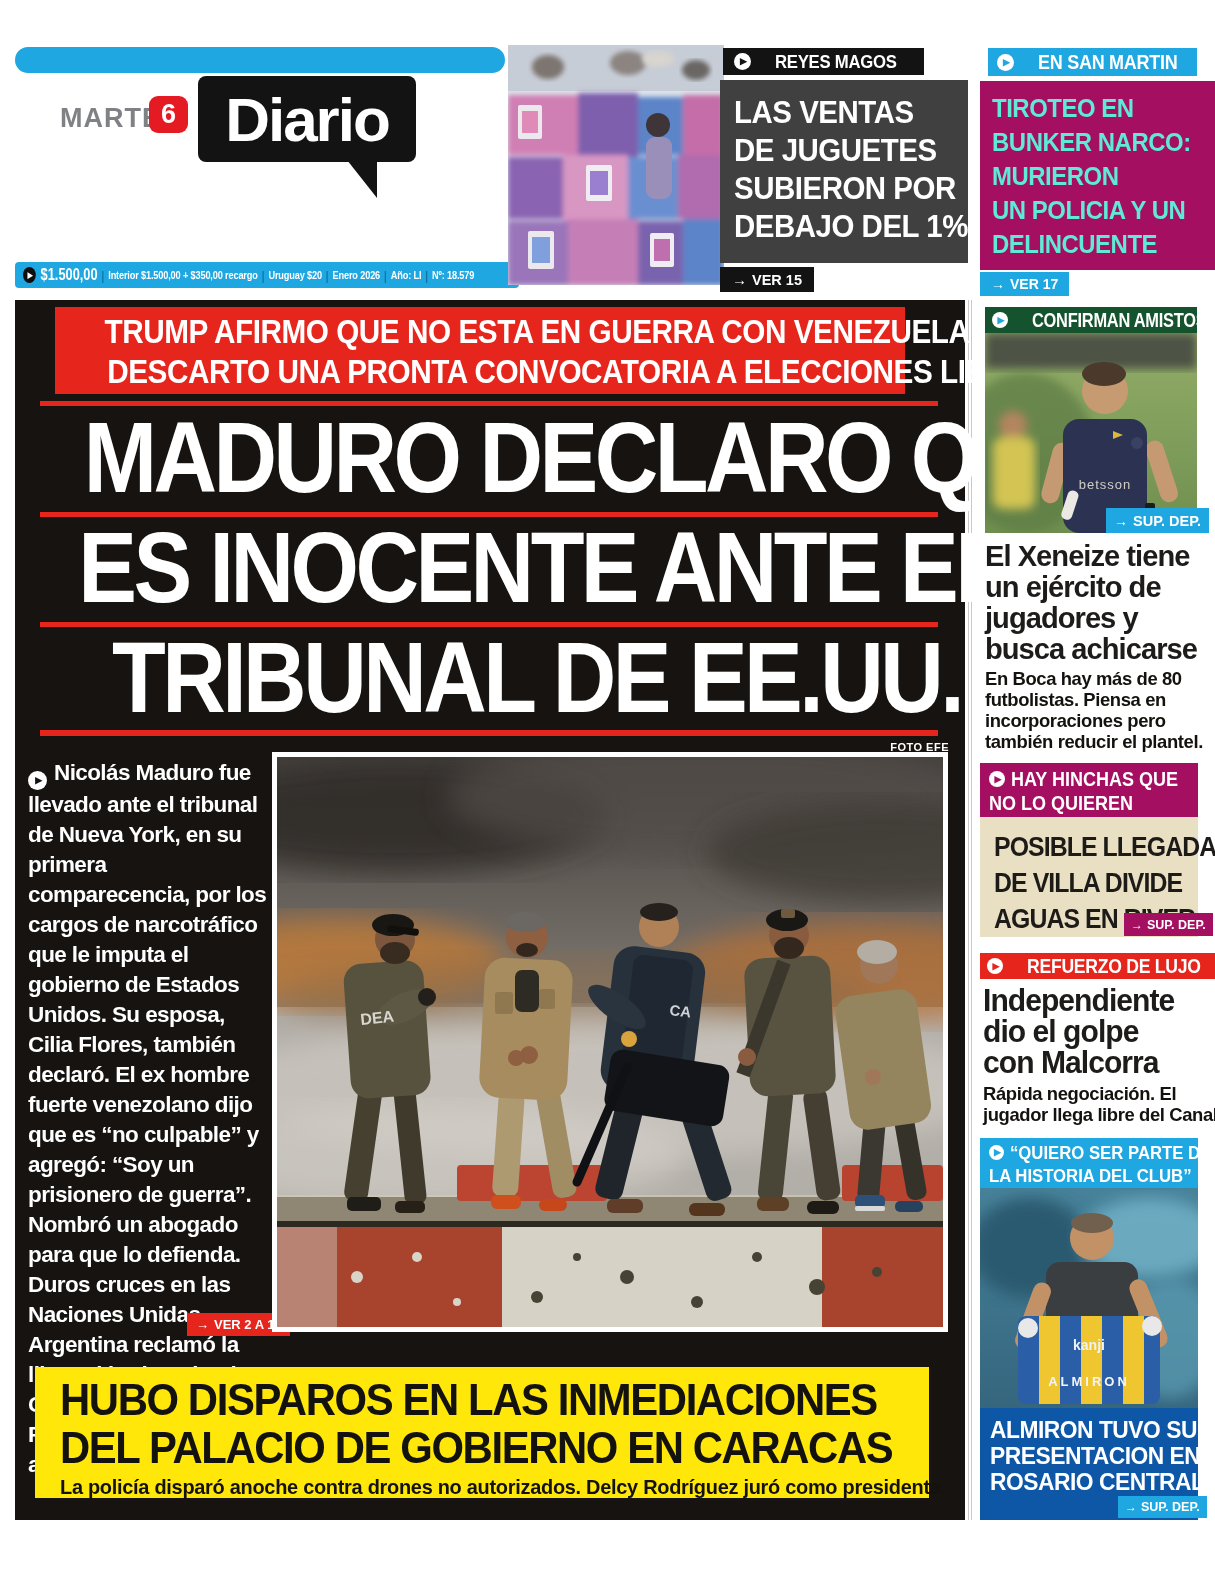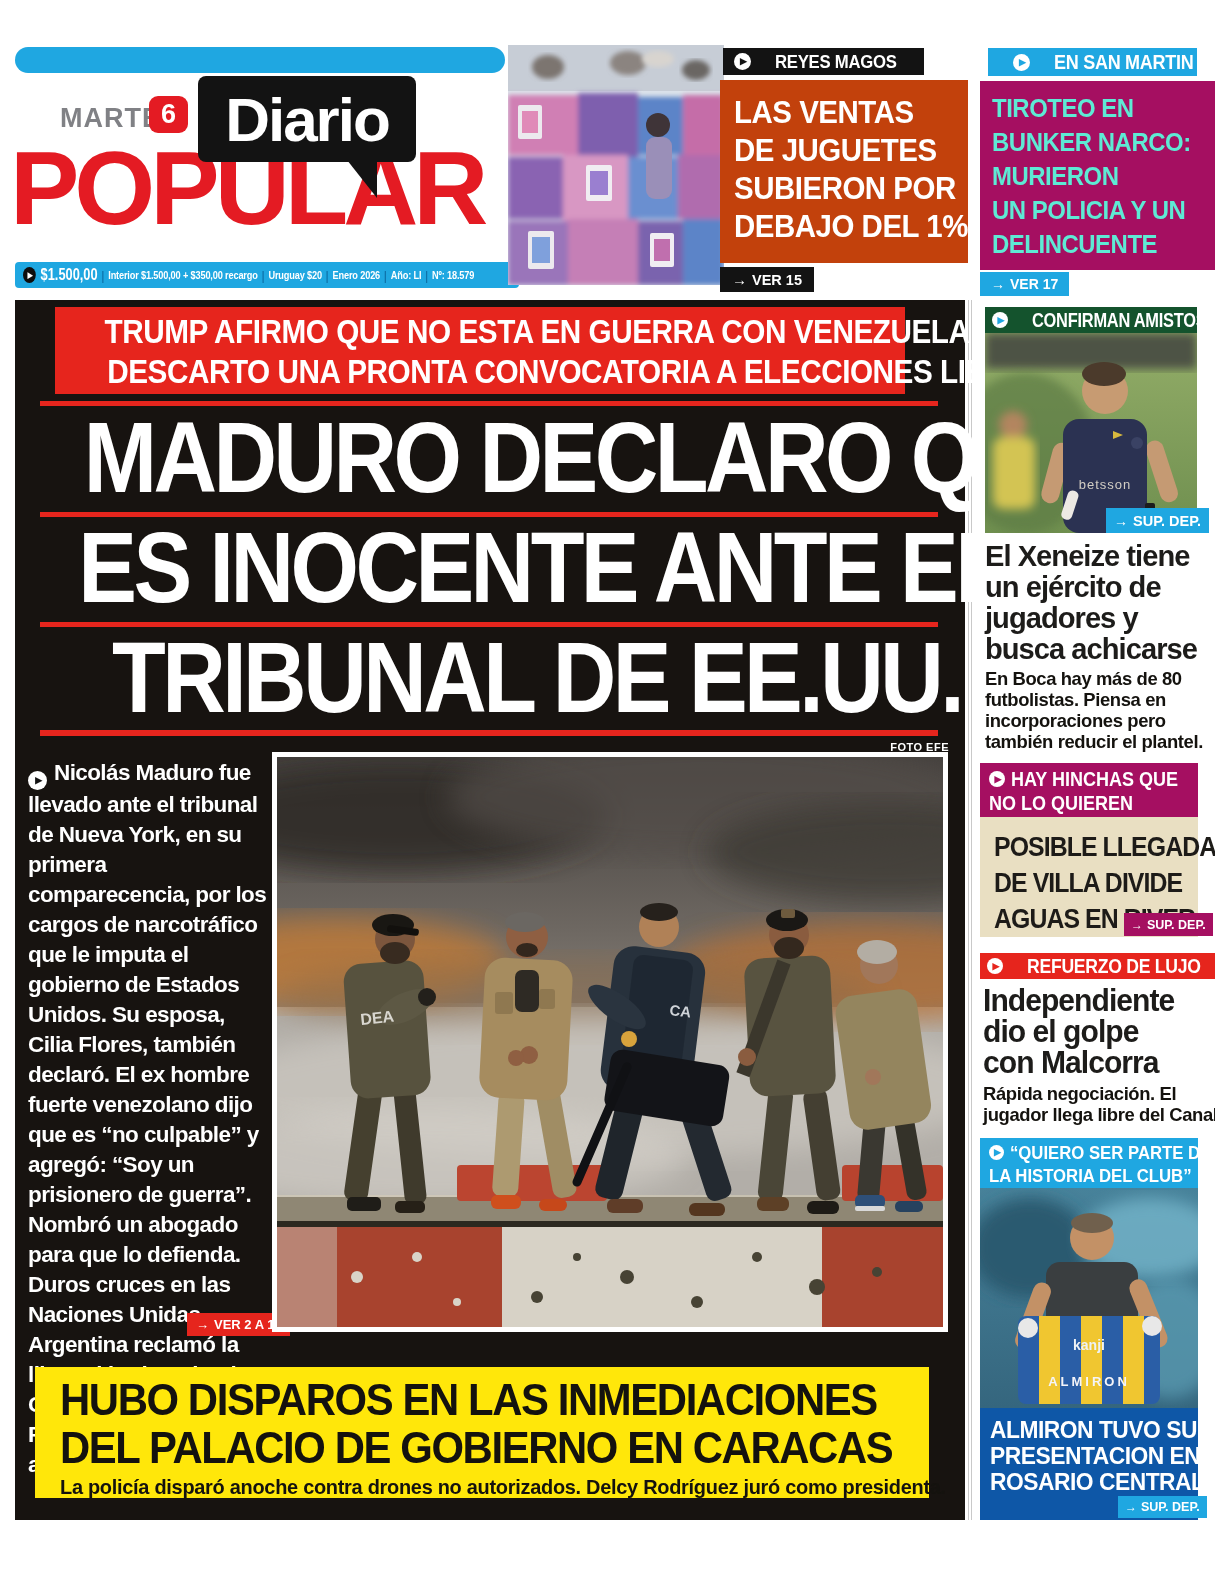--- a/index.html
+++ b/index.html
@@ -30,23 +30,20 @@
 <div class="page">
 
   <div class="abs" style="left:15px;top:47px;width:490px;height:26px;background:#1fa7e1;border-radius:13px"></div>
 
   <div class="abs" style="left:15px;top:76px;width:492px;height:186px">
     <div class="abs" style="left:45px;top:27px;font-size:27px;font-weight:700;color:#808185;letter-spacing:1px">
       <span>MARTES</span>
     </div>
     <div class="abs" style="left:134px;top:20px;width:39px;height:37px;background:#e41b23;border-radius:9px;color:#fff;font-size:27px;font-weight:700;display:flex;align-items:center;justify-content:center">
       <span>6</span>
-    </div>
-    <div class="abs" style="left:-5px;top:60px;font-size:104px;line-height:1;font-weight:700;color:#e41b23;letter-spacing:-5px;z-index:2">
-      <span>POPULAR</span>
     </div>
     <div class="abs" style="left:183px;top:0;width:218px;height:86px;background:#131313;border-radius:8px;display:flex;align-items:center;justify-content:center;z-index:3">
       <span style="color:#fff;font-size:62px;font-weight:700;letter-spacing:-2px">Diario</span>
     </div>
     <div class="abs" style="left:332px;top:84px;width:0;height:0;border-top:38px solid #131313;border-left:30px solid transparent;z-index:3"></div>
   </div>
 
   <div class="abs" style="left:15px;top:262px;width:488px;height:26px;background:#1fa7e1;border-radius:4px;overflow:hidden;color:#fff;display:flex;align-items:center;padding:0 8px">
     <div style="display:flex;align-items:center;white-space:nowrap;transform:scaleX(.8);transform-origin:0 50%">
       <span class="play bc" style="width:16px;height:16px"></span>
@@ -102,34 +99,34 @@
           <rect x="146" y="194" width="16" height="22" fill="#c06fae"></rect>
         <circle cx="150" cy="80" r="12" fill="#3f3438"></circle>
         <rect x="138" y="92" width="26" height="62" rx="9" fill="#9a8fb8"></rect>
       </g>
     </svg>
   </div>
   <div class="ktab" style="left:723px;top:48px;height:27px;background:#131313;padding:0 11px">
     <span class="play wc"></span>
     <span class="sx" style="--sx:.88;font-size:19px;letter-spacing:-.3px">REYES MAGOS</span>
   </div>
-  <div class="abs" style="left:720px;top:80px;width:248px;height:183px;background:#c2410c;color:#fff;padding:14px 0 4px 14px;box-sizing:border-box">
+  <div class="abs" style="left:720px;top:80px;width:248px;height:183px;background:#404040;color:#fff;padding:14px 0 4px 14px;box-sizing:border-box">
     <div style="font-size:31px;font-weight:700;line-height:38px;letter-spacing:-.5px">
       <div><span class="sx" style="--sx:.95">LAS VENTAS</span></div>
       <div><span class="sx" style="--sx:.95">DE JUGUETES</span></div>
       <div><span class="sx" style="--sx:.95">SUBIERON POR</span></div>
       <div><span class="sx" style="--sx:.95">DEBAJO DEL 1%</span></div>
     </div>
   </div>
   <div class="ktab" style="left:720px;top:267px;height:25px;background:#131313;padding:0 12px;gap:5px">
     <span class="arrow" style="font-size:15px"></span>
     <span style="font-size:14.5px">VER 15</span>
   </div>
 
-  <div class="ktab" style="left:988px;top:48px;width:209px;height:28px;background:#1fa7e1;padding:0 0 0 25px;box-sizing:border-box">
+  <div class="ktab" style="left:988px;top:48px;width:209px;height:28px;background:#1fa7e1;padding:0 0 0 9px;box-sizing:border-box">
     <span class="play cc"></span>
     <span class="sx" style="--sx:.9;font-size:20px;letter-spacing:-.3px">EN SAN MARTIN</span>
   </div>
   <div class="abs" style="left:980px;top:81px;width:261px;height:189px;background:#a50f61;color:#5eead4;padding:10px 0 0 12px;box-sizing:border-box">
     <div style="font-size:26px;font-weight:700;line-height:34px;letter-spacing:-.5px">
       <div><span class="sx" style="--sx:.92">TIROTEO EN</span></div>
       <div><span class="sx" style="--sx:.92">BUNKER NARCO:</span></div>
       <div><span class="sx" style="--sx:.92">MURIERON</span></div>
       <div><span class="sx" style="--sx:.92">UN POLICIA Y UN</span></div>
       <div><span class="sx" style="--sx:.92">DELINCUENTE</span></div>

